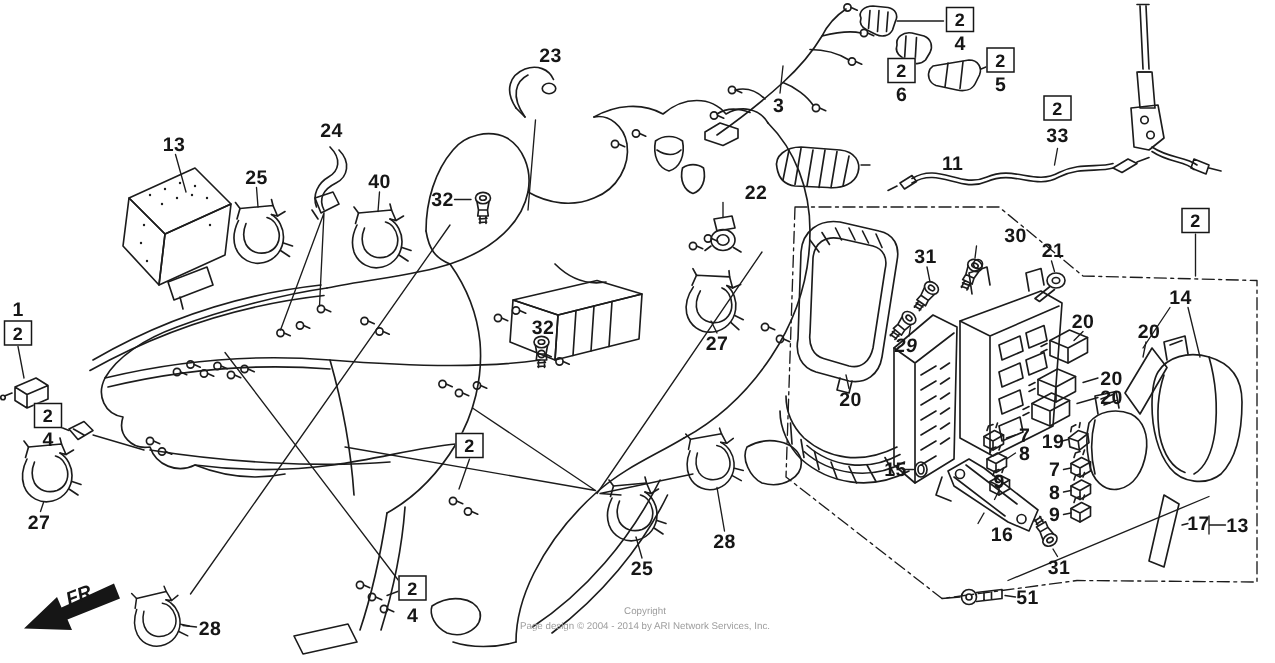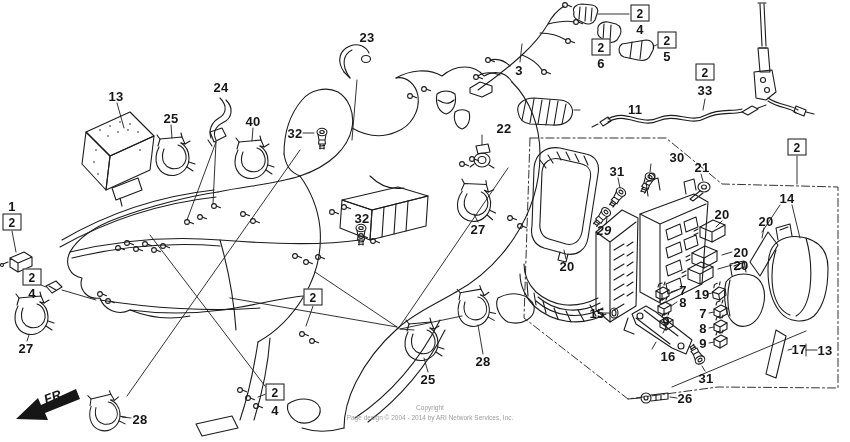--- a/index.html
+++ b/index.html
@@ -439,21 +439,21 @@
       <div class="callout" style="left: 683px; top: 290px;">7</div>
       <div class="callout" style="left: 683px; top: 302px;">8</div>
       <div class="callout" style="left: 702px; top: 294px;">19</div>
       <div class="callout" style="left: 703px; top: 313px;">7</div>
       <div class="callout" style="left: 703px; top: 328px;">8</div>
       <div class="callout" style="left: 703px; top: 343px;">9</div>
       <div class="callout" style="left: 666px; top: 321px;">9</div>
       <div class="callout" style="left: 597px; top: 313px;">15</div>
       <div class="callout" style="left: 652px; top: 356px; margin-left: 16px;">16</div>
       <div class="callout" style="left: 706px; top: 378px;">31</div>
-      <div class="callout" style="left: 685px; top: 398px;">26</div>
+      <div class="callout" style="left: 685px; top: 398px;">51</div>
       <div class="callout" style="left: 799px; top: 349px;">17</div>
       <div class="callout" style="left: 825px; top: 350px;">13</div>
     </div>
 
   <div class="watermark">
     <div>Copyright</div>
     <div>Page design © 2004 - 2014 by ARI Network Services, Inc.</div>
   </div>
 </div>
 

